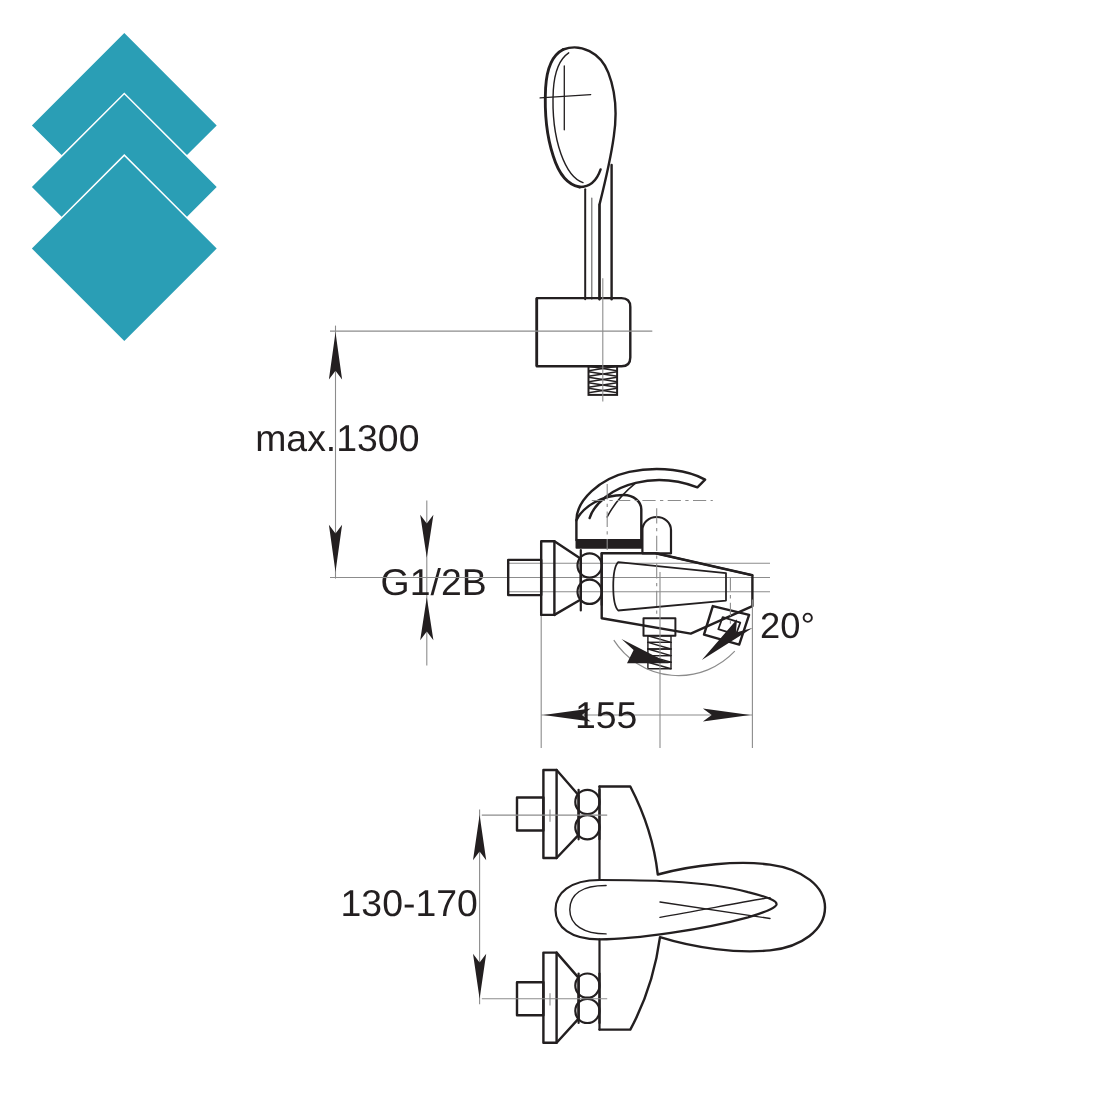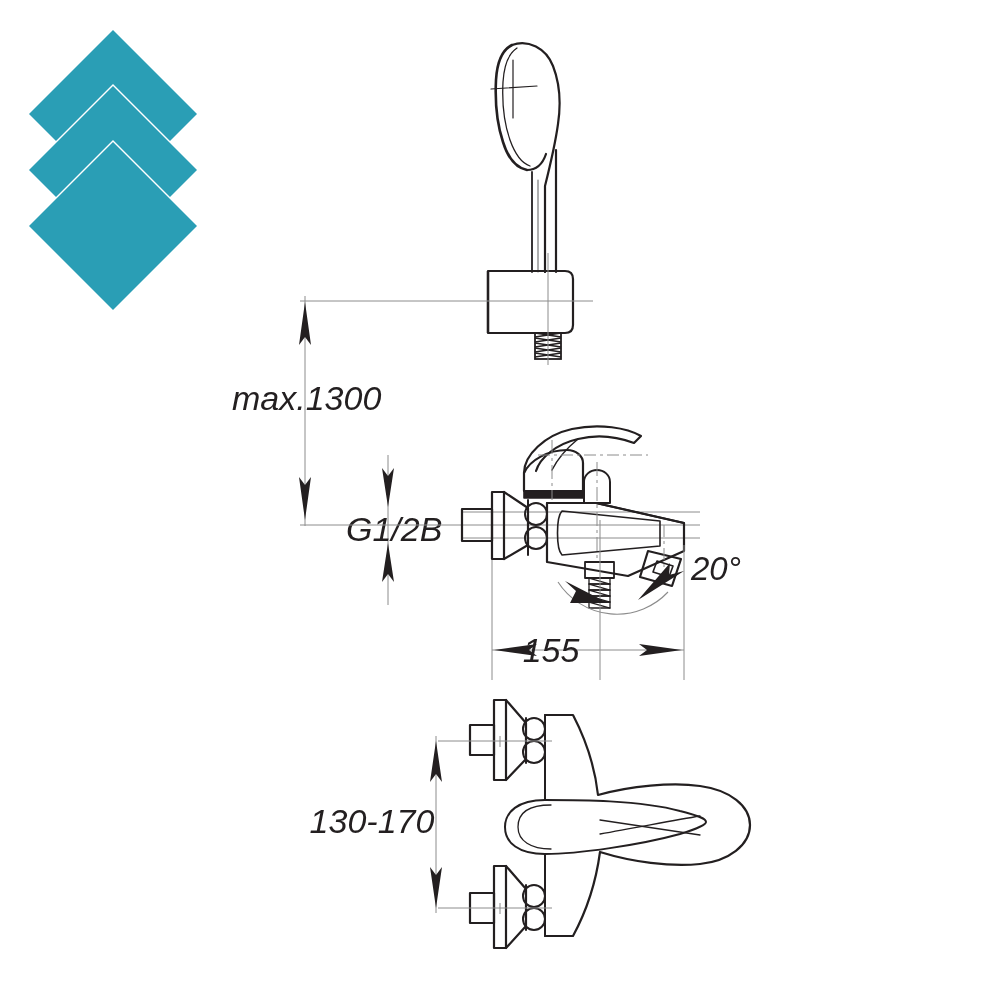--- a/index.html
+++ b/index.html
@@ -13,21 +13,20 @@
     height: 1000px;
     font-family: "Liberation Sans", sans-serif;
     overflow: hidden;
     position: relative;
   }
   #sheet {
     position: relative;
     width: 1000px;
     height: 1000px;
     background: #ffffff;
-    font-style: italic;
   }
   #drawing {
     position: absolute;
     left: 0;
     top: 0;
     width: 1000px;
     height: 1000px;
     display: block;
   }
   .dim-text {

